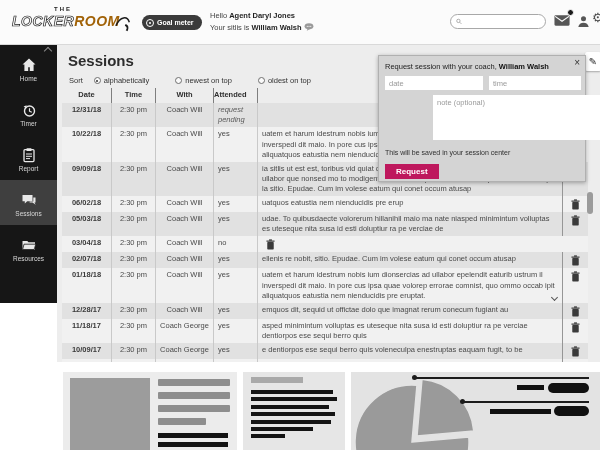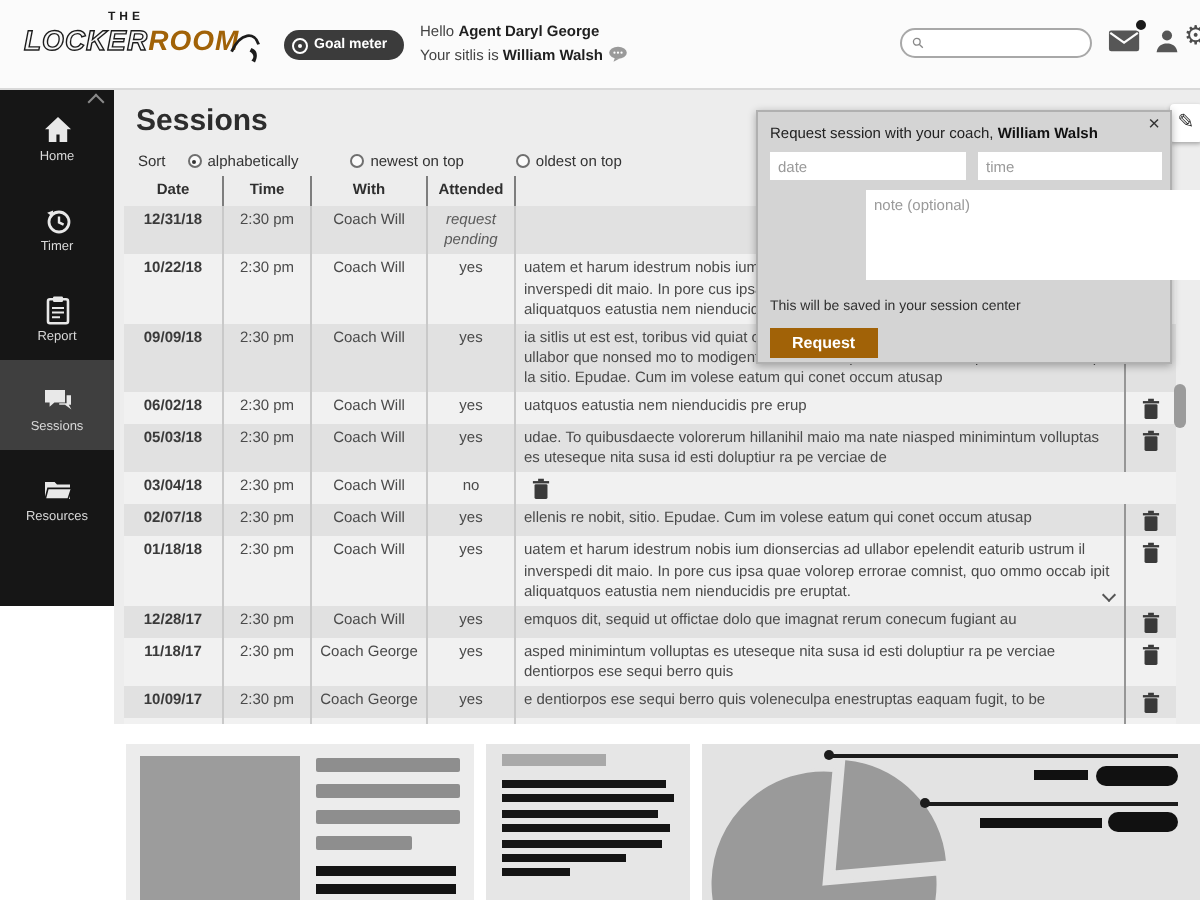--- a/index.html
+++ b/index.html
@@ -53,21 +53,21 @@
   .radio { width:7px; height:7px; border:1px solid #6f6f6f; border-radius:50%; background:#fafafa; position:relative; }
   .radio.sel::after { content:""; position:absolute; inset:1.5px; background:#333; border-radius:50%; }
 
   
   .table { position:absolute; left:5px; top:43px; width:526px; }
   .trow, .thead { display:flex; align-items:stretch; }
   .c { font-size:7.5px; color:#4a4a4a; padding:2px 4px; line-height:1.35; }
   .c.date  { width:50px; text-align:center; font-weight:600; color:#3a3a3a; border-right:1px solid #c9c9c9; }
   .c.time  { width:44px; text-align:center; border-right:1px solid #c9c9c9; }
   .c.with  { width:58px; text-align:center; border-right:1px solid #c9c9c9; }
-  .c.att   { width:44px; text-align:center; border-right:1px solid #c9c9c9; }
+  .c.att   { width:44px; text-align:left; border-right:1px solid #c9c9c9; }
   .c.note  { width:305px; border-right:1px solid #969696; position:relative; }
   .c.note.centered { text-align:center; }
   .c.del   { width:25px; display:flex; align-items:flex-start; justify-content:center; padding-top:3px; cursor:pointer; }
   .thead .c { font-weight:bold; color:#2f2f2f; border-right-color:#7e7e7e; padding:2px 0 3px; }
   .thead .c.note, .thead .c.del { border-right:none; }
   .tbody .trow:nth-child(odd)  { background:#e1e1e1; }
   .tbody .trow:nth-child(even) { background:#f1f1f1; }
   .pending { font-style:italic; color:#5a5a5a; }
   .trash { width:9px; height:11px; display:block; }
   .trash svg { width:9px; height:11px; display:block; }
@@ -82,21 +82,21 @@
   .pp-close { position:absolute; right:5px; top:2px; font-size:10px; color:#333; cursor:pointer; line-height:10px; }
   .pp-title { font-size:7.5px; color:#222; margin-bottom:5px; padding-right:10px; }
   .pp-title b { color:#111; }
   .pp-row { display:flex; gap:6px; margin-bottom:5px; }
   .pp-row input { height:14px; border:none; background:#fff; font-size:7.5px; padding:0 4px; color:#333; }
   .pp-date { width:98px; } .pp-time { width:92px; }
   .popup textarea { width:196px; height:45px; border:none; background:#fff; font-size:7.5px;
     padding:3px 4px; resize:none; color:#333; font-family:inherit;margin-left:48px; }
   ::placeholder { color:#9a9a9a; opacity:1; }
   .pp-info { font-size:7px; color:#2f2f2f; margin:5px 0 4px; }
-  .pp-btn { background:#a16207; color:#fff; font-size:8px; font-weight:bold; border:none;
+  .pp-btn { background:#be185d; color:#fff; font-size:8px; font-weight:bold; border:none;
     padding:3px 11px; cursor:pointer; }
   .edit-btn { position:absolute; left:585px; top:52px; width:16px; height:19px; background:#fff;
     border-radius:2px; box-shadow:0 1px 2px rgba(0,0,0,0.3); z-index:9; font-size:10px; color:#2e2e2e;
     display:flex; align-items:center; justify-content:center; cursor:pointer; }
 
   
   .bottom { position:absolute; left:0; top:362px; width:600px; height:88px; background:#fff; }
   .card { position:absolute; top:10px; height:85px; overflow:hidden; }
   .card-a { left:63px; width:174px; background:#ececec; }
   .ph-img { position:absolute; left:7px; top:6px; width:80px; height:74px; background:#9c9c9c; }
@@ -128,21 +128,21 @@
             <path d="M2 13 C7 2, 15 2, 17 9" fill="none" stroke="#1c1c1c" stroke-width="1.6"></path>
             <path d="M13 11 c3 1, 4 4, 2 8 l-2 -1 c2 -2, 1 -4, -1 -5 z" fill="#1c1c1c"></path>
           </svg>
       </span>
     </div>
     <button class="goal-btn">
       <span class="goal-ring"></span>
       <span>Goal meter</span>
     </button>
     <div class="greet">
-      <div><span>Hello</span> <b>Agent Daryl George</b></div>
+      <div><span>Hello</span> <b>Agent Daryl Jones</b></div>
       <div><span>Your sitlis is</span> <b>William Walsh</b>
         <svg width="10" height="8" viewBox="0 0 12 10" style="vertical-align:-1px">
             <ellipse cx="6" cy="4.2" rx="5.5" ry="3.8" fill="#9a9a9a"></ellipse>
             <path d="M4 7.5 3.2 9.8 7 7.8z" fill="#9a9a9a"></path>
             <circle cx="3.8" cy="4.2" r="0.7" fill="#fff"></circle>
             <circle cx="6" cy="4.2" r="0.7" fill="#fff"></circle>
             <circle cx="8.2" cy="4.2" r="0.7" fill="#fff"></circle>
           </svg>
       </div>
     </div>

